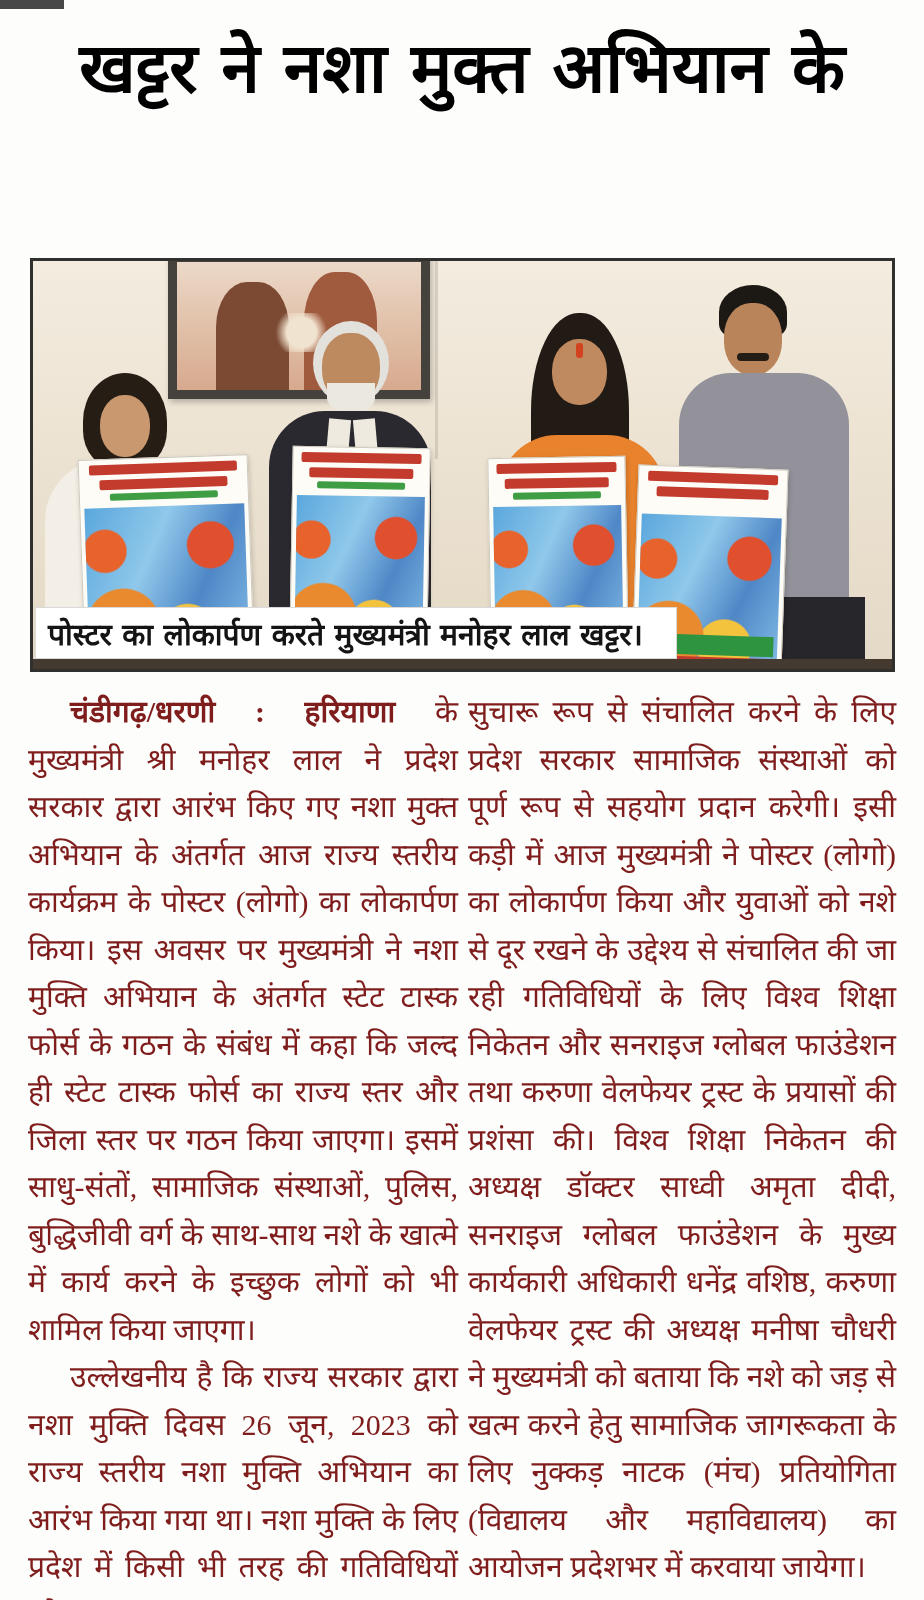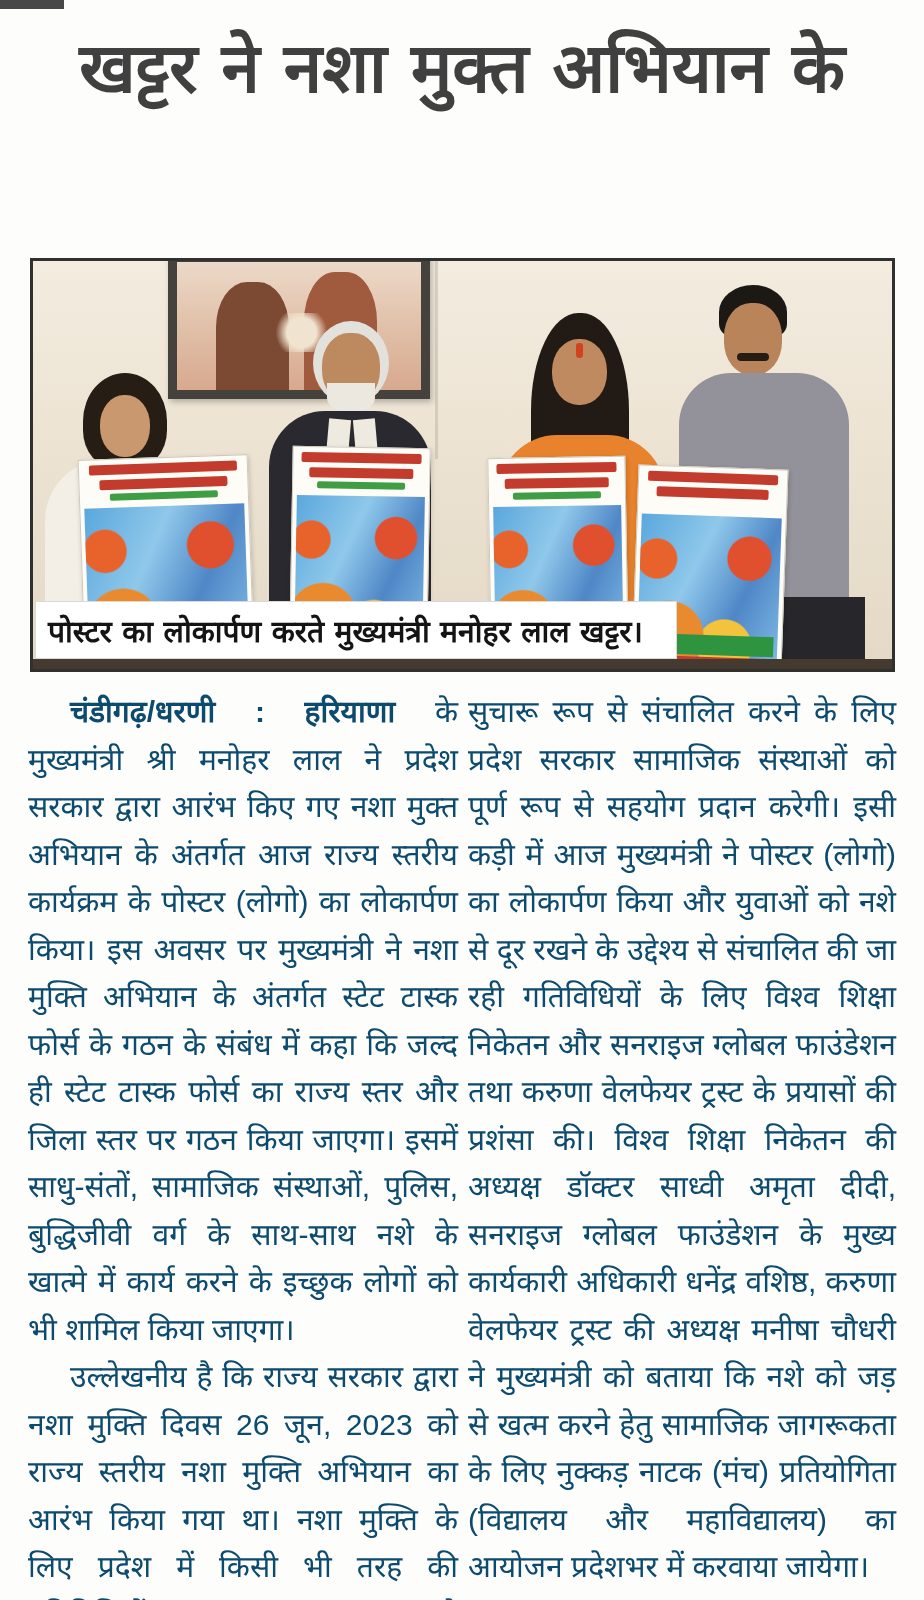--- a/index.html
+++ b/index.html
@@ -3,21 +3,21 @@
 <meta charset="utf-8">
 <style>
   html,body{margin:0;padding:0;}
   .page{
     position:relative;width:924px;height:1600px;background:#fdfdfb;overflow:hidden;
     font-family:"DejaVu Sans","Liberation Sans",sans-serif;
   }
   .corner-mark{position:absolute;left:0;top:0;width:64px;height:9px;background:#474747;}
   .headline{
     position:absolute;left:0;right:0;top:20px;text-align:center;
-    font-size:69px;line-height:1.42;font-weight:800;color:#404040;margin:0;
+    font-size:69px;line-height:1.42;font-weight:800;color:#000000;margin:0;
   }
   .headline span{display:block;}
 
   
   .photo{
     position:absolute;left:30px;top:258px;width:865px;height:414px;
     border:3px solid #30302f;box-sizing:border-box;overflow:hidden;
     background:linear-gradient(180deg,#f3ecdf 0%,#ebe1d0 55%,#e4d9c6 100%);
   }
   .photo *{position:absolute;}
@@ -70,34 +70,34 @@
       radial-gradient(circle at 22% 82%, #e98a2e 0 21%, rgba(0,0,0,0) 22%),
       radial-gradient(circle at 78% 28%, #e0502e 0 14%, rgba(0,0,0,0) 15%),
       radial-gradient(circle at 62% 88%, #f3c33e 0 17%, rgba(0,0,0,0) 18%),
       radial-gradient(circle at 12% 30%, #e8632c 0 12%, rgba(0,0,0,0) 13%),
       linear-gradient(115deg,#5aa7dd 0%,#8fc8ea 38%,#4f87c7 68%,#7fb9e3 100%);
   }
   .pfoot-green{position:absolute;left:8px;right:8px;bottom:13px;height:20px;background:#2f9440;}
   .pfoot-red{position:absolute;left:4px;right:4px;bottom:0;height:11px;background:#c23b2c;}
 
   .caption{
-    left:2px;bottom:10px;width:642px;height:58px;background:#ffffff;border:1px solid #d9d9d9;
+    left:2px;bottom:10px;width:642px;height:52px;background:#ffffff;border:1px solid #d9d9d9;
     box-sizing:border-box;display:flex;align-items:center;padding:0 12px;
     font-size:30px;font-weight:700;color:#141414;white-space:nowrap;
   }
   .table-edge{left:0;right:0;bottom:0;height:10px;background:#453a30;}
 
   
   .article{position:absolute;left:28px;top:688px;width:868px;}
   .col{position:absolute;top:0;}
   .col-left{left:0;width:430px;}
   .col-right{left:440px;width:428px;}
   .body-par{
-    margin:0;font-size:30px;line-height:47.5px;text-align:justify;color:#0c4a6e;
-    font-family:Liberation Sans, sans-serif;
+    margin:0;font-size:30px;line-height:47.5px;text-align:justify;color:#7f1d1d;
+    font-family:Liberation Serif, serif;
   }
   .indent{text-indent:42px;}
   .fill-last{text-align-last:justify;}
   .dateline{font-weight:800;}
 </style>
 </head>
 <body>
 
 <div class="page">
 

